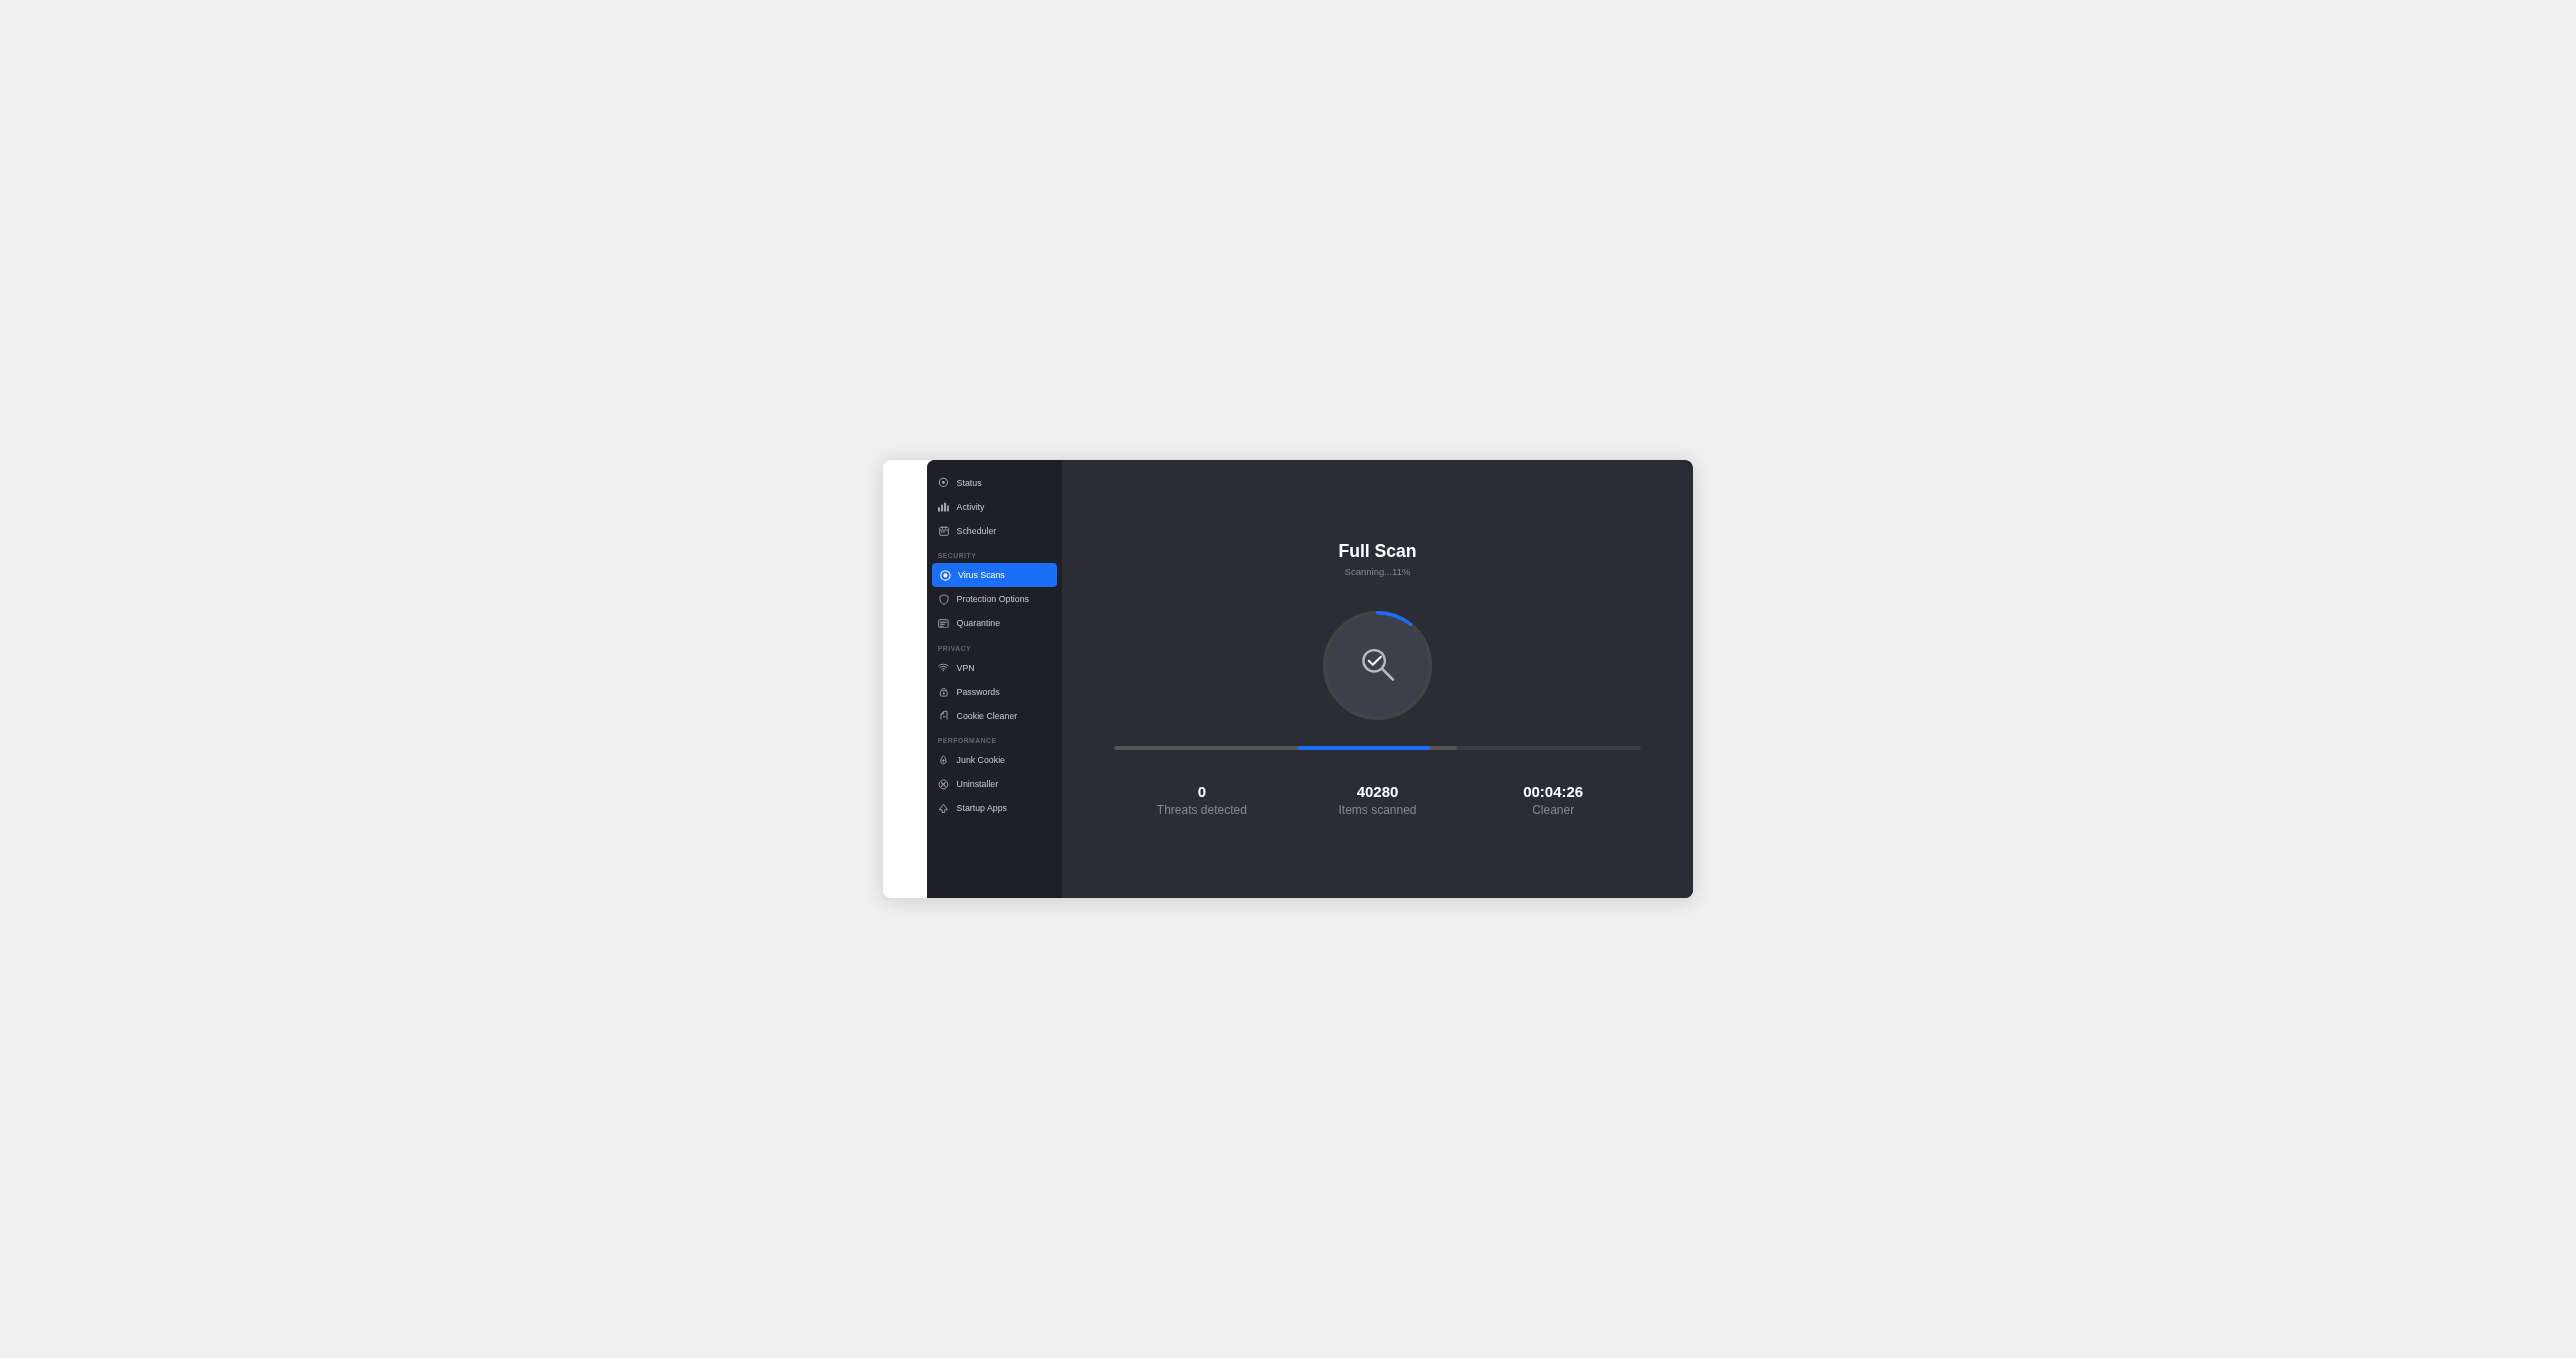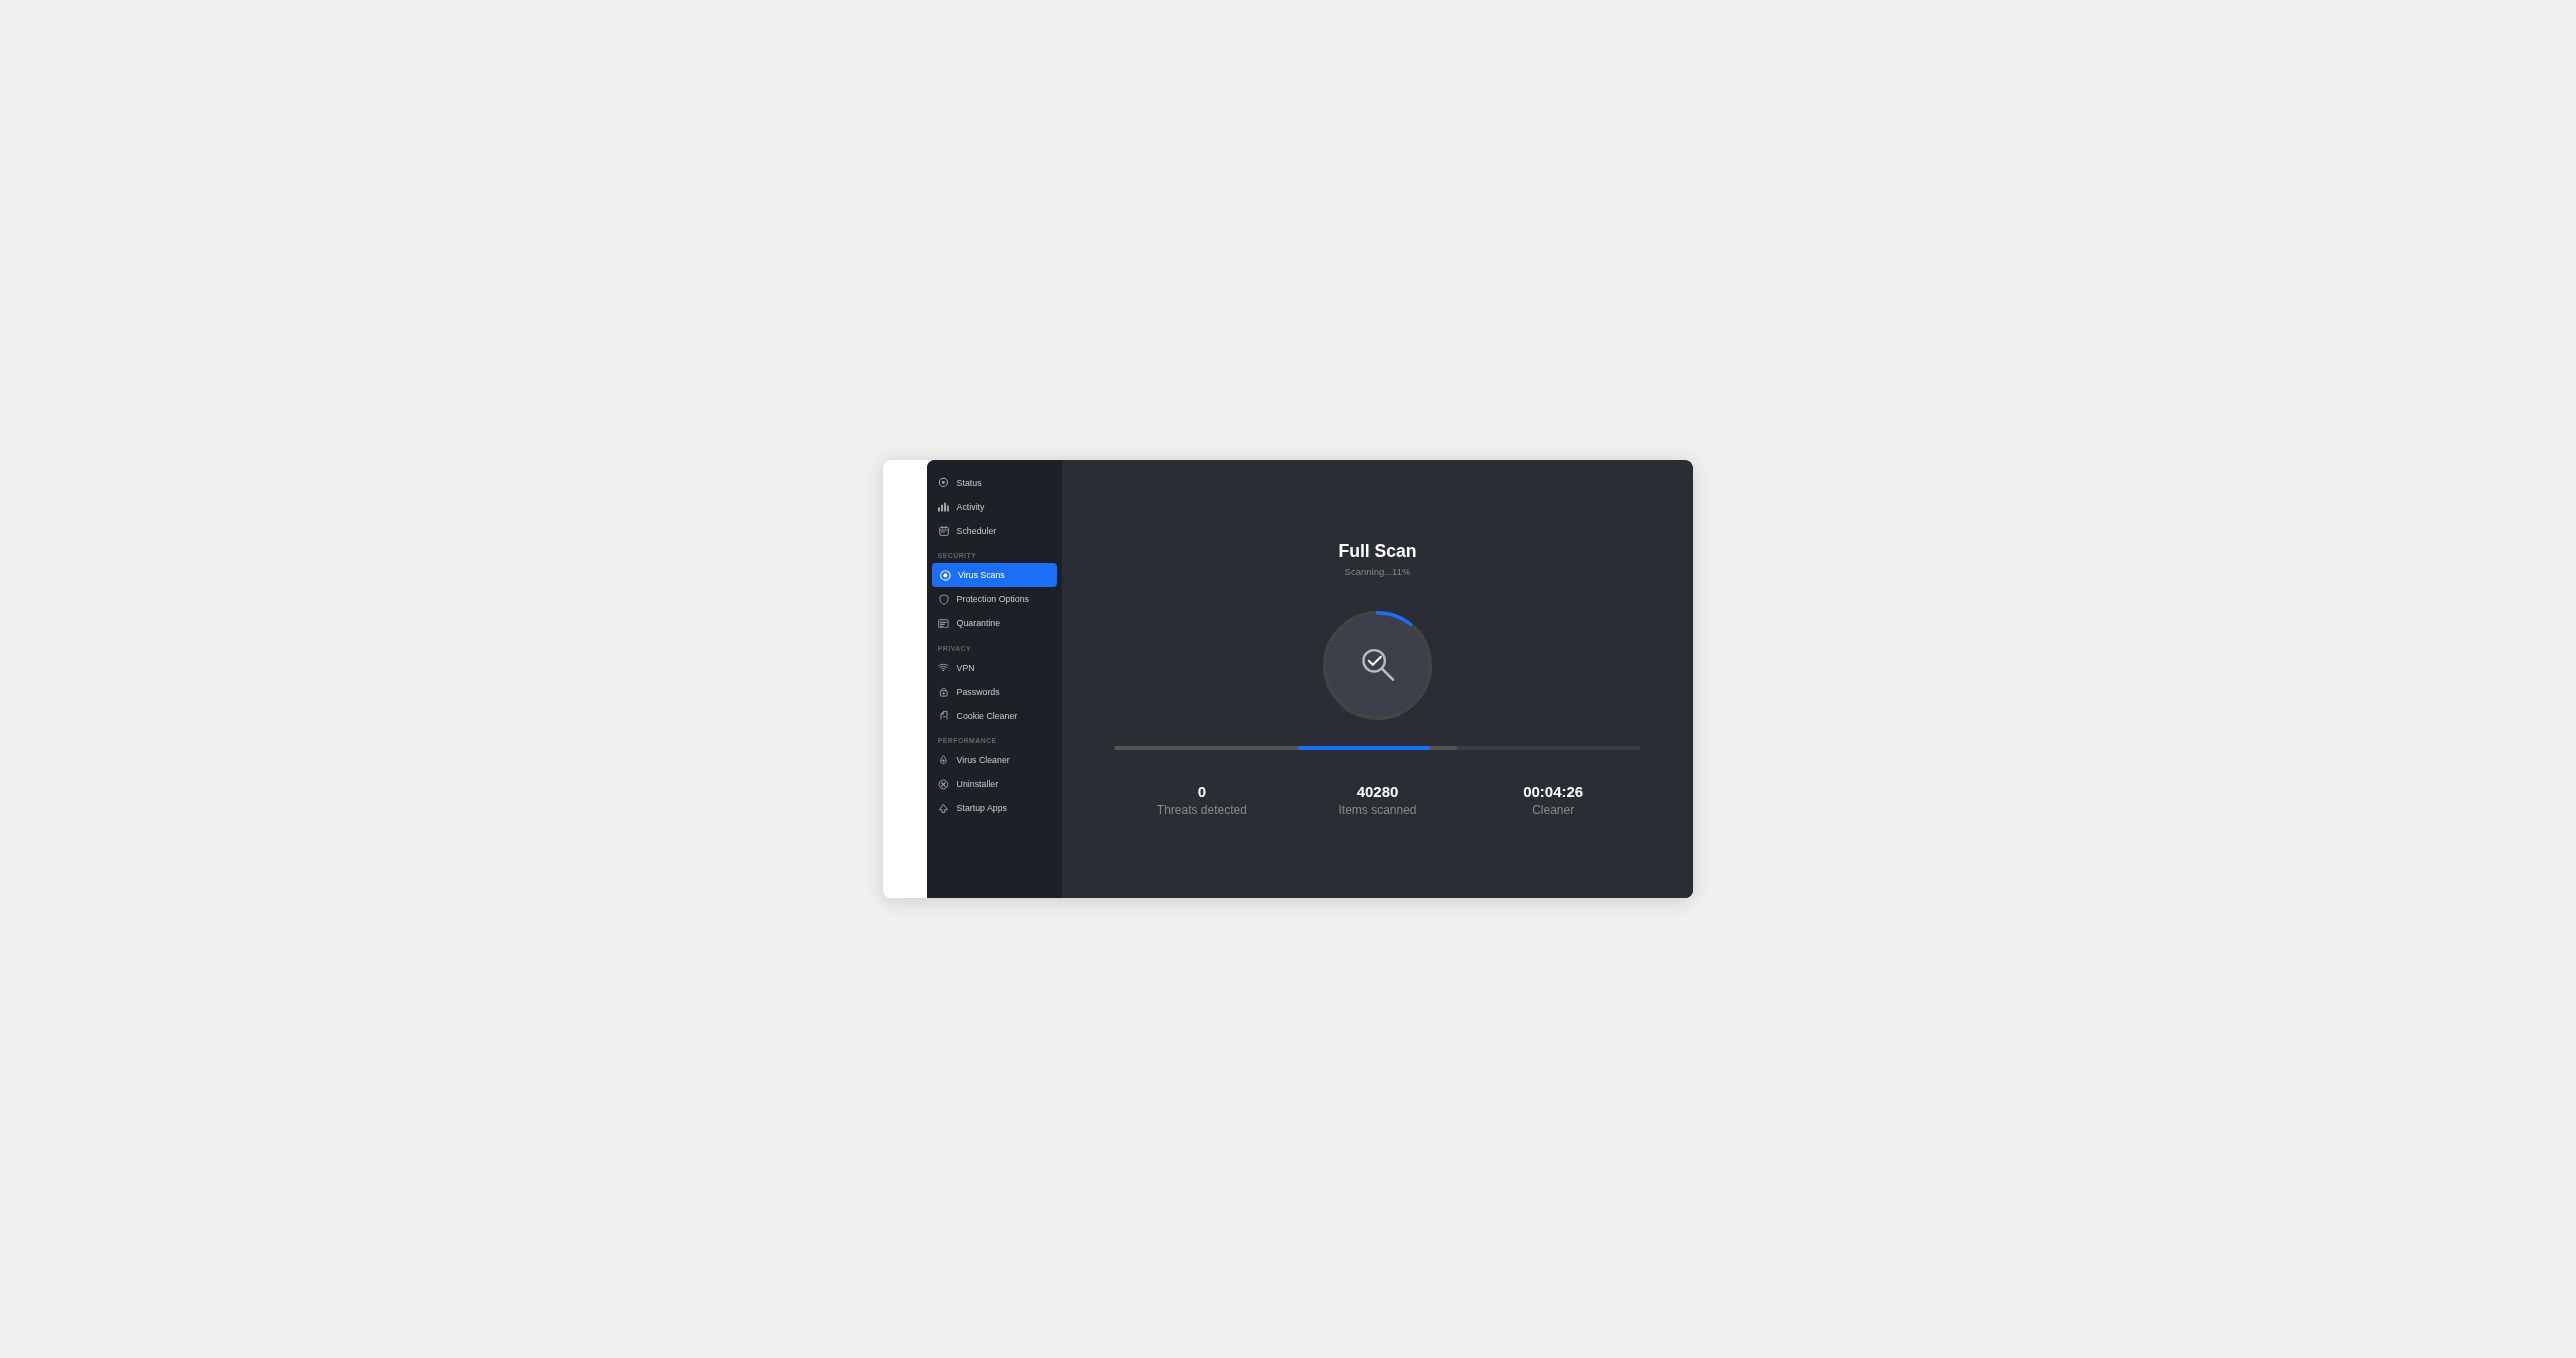--- a/index.html
+++ b/index.html
@@ -295,21 +295,21 @@
 
       <div class="section-label">PERFORMANCE</div>
       <div class="sidebar-item">
         <span class="icon">
           <svg width="10.8" height="10.8" viewBox="0 0 16 16" fill="none">
             <path d="M8 1C8 1 4 5 4 9C4 11.2 5.8 13 8 13C10.2 13 12 11.2 12 9C12 5 8 1 8 1Z" stroke="#aaa" stroke-width="1.3" fill="none"></path>
             <path d="M6 9L8 7L10 9" stroke="#aaa" stroke-width="1.3" stroke-linecap="round"></path>
             <line x1="8" y1="7" x2="8" y2="11" stroke="#aaa" stroke-width="1.3"></line>
           </svg>
         </span>
-        <span>Virus Cleaner</span>
+        <span>Junk Cookie</span>
       </div>
       <div class="sidebar-item">
         <span class="icon">
           <svg width="10.8" height="10.8" viewBox="0 0 16 16" fill="none">
             <circle cx="8" cy="8" r="6.5" stroke="#aaa" stroke-width="1.3"></circle>
             <line x1="5" y1="5" x2="11" y2="11" stroke="#aaa" stroke-width="1.5" stroke-linecap="round"></line>
             <line x1="11" y1="5" x2="5" y2="11" stroke="#aaa" stroke-width="1.5" stroke-linecap="round"></line>
           </svg>
         </span>
         <span>Uninstaller</span>

